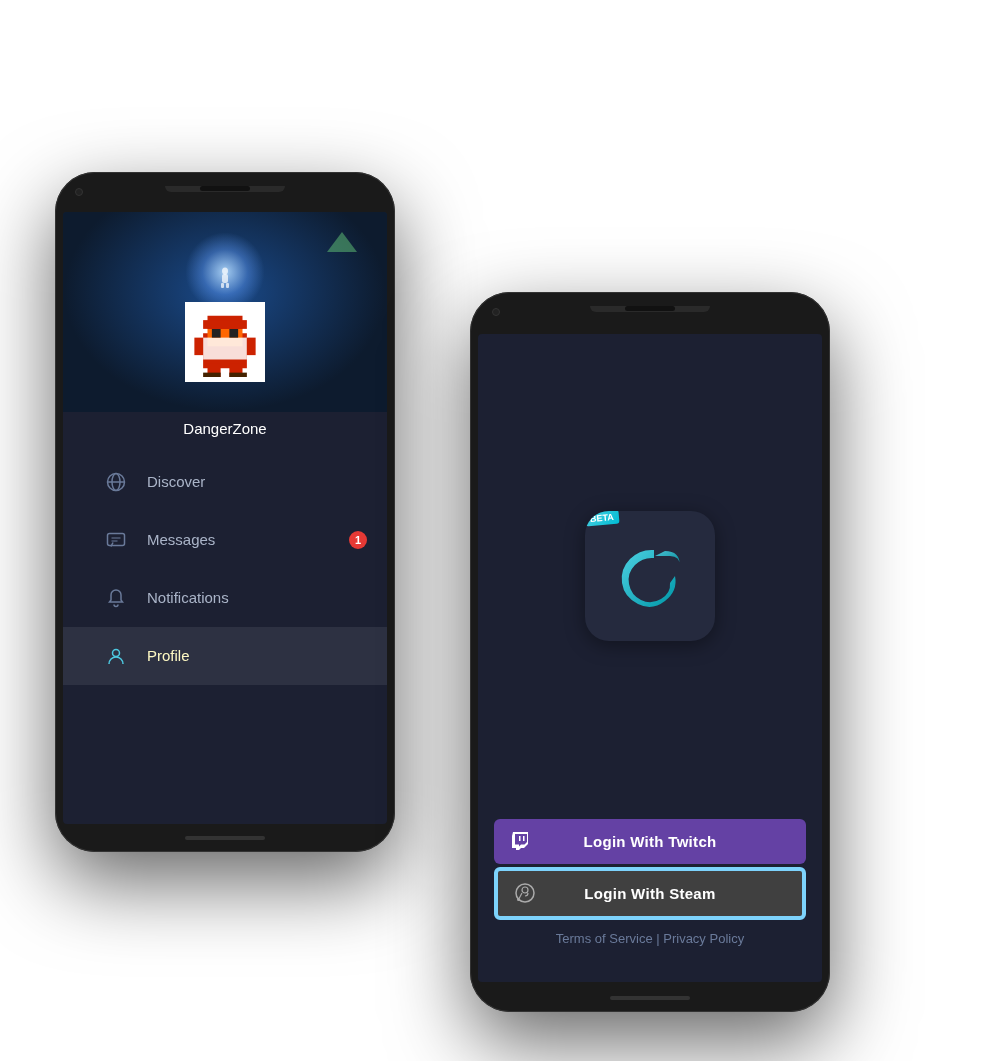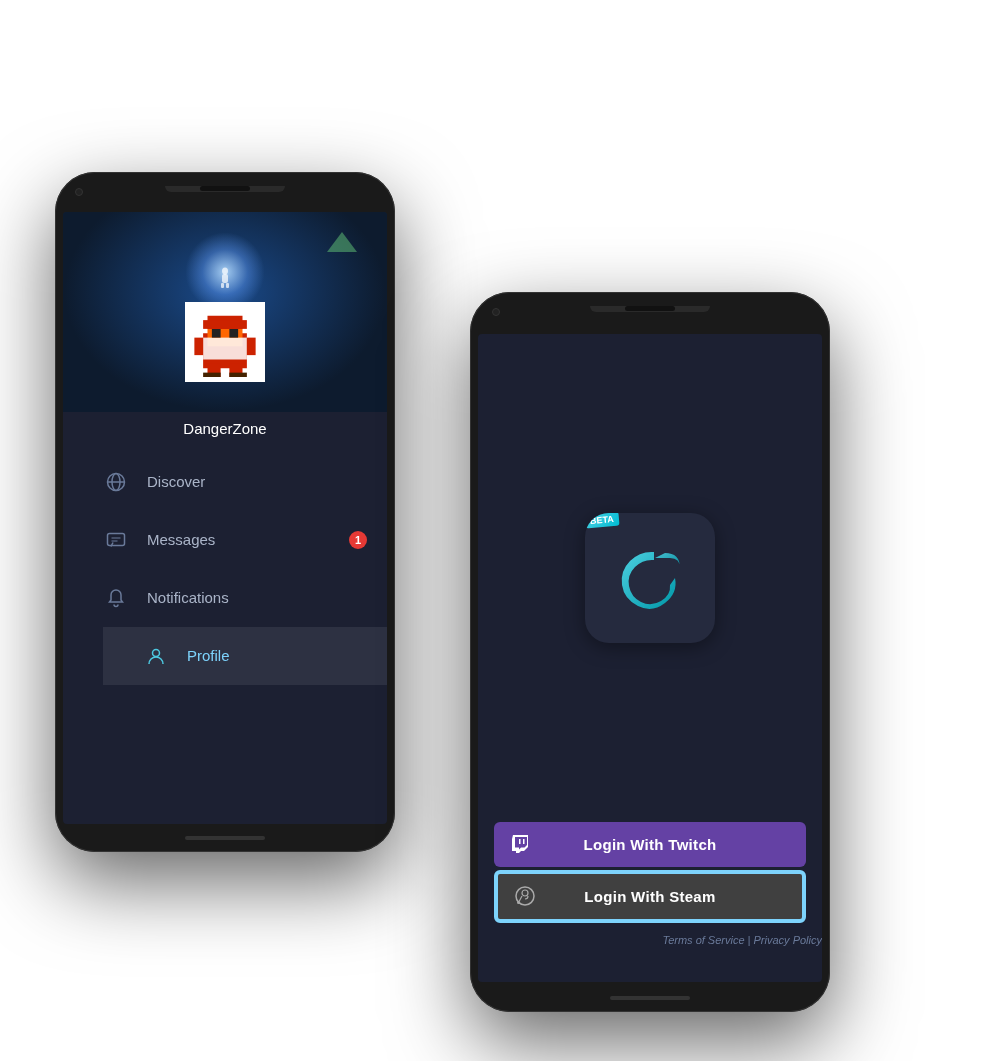--- a/index.html
+++ b/index.html
@@ -190,22 +190,21 @@
       align-items: center;
       padding: 14px 38px;
       color: #aab4c8;
       font-size: 15px;
       cursor: pointer;
       position: relative;
     }
 
     .menu-nav-item.active {
       background: rgba(255,255,255,0.08);
-      color: #7dd3fc;
-      margin-left: 40px;
+      color: #fef9c3;
     }
 
     .menu-nav-item .nav-icon {
       width: 30px;
       height: 30px;
       margin-right: 16px;
       display: flex;
       align-items: center;
       justify-content: center;
       color: #6a7a9a;
@@ -296,23 +295,22 @@
     .login-btn .btn-icon {
       position: absolute;
       left: 16px;
       display: flex;
       align-items: center;
     }
 
     .login-footer {
       padding: 8px 0 16px;
       color: #6a7a9a;
-      font-size: 11px;
-      text-align: right;
-      font-style: italic;
+      font-size: 13px;
+      text-align: center;
     }
 
     
     .pixel-char {
       width: 70px;
       height: 70px;
     }
 
     .beta-tag {
       position: absolute;

